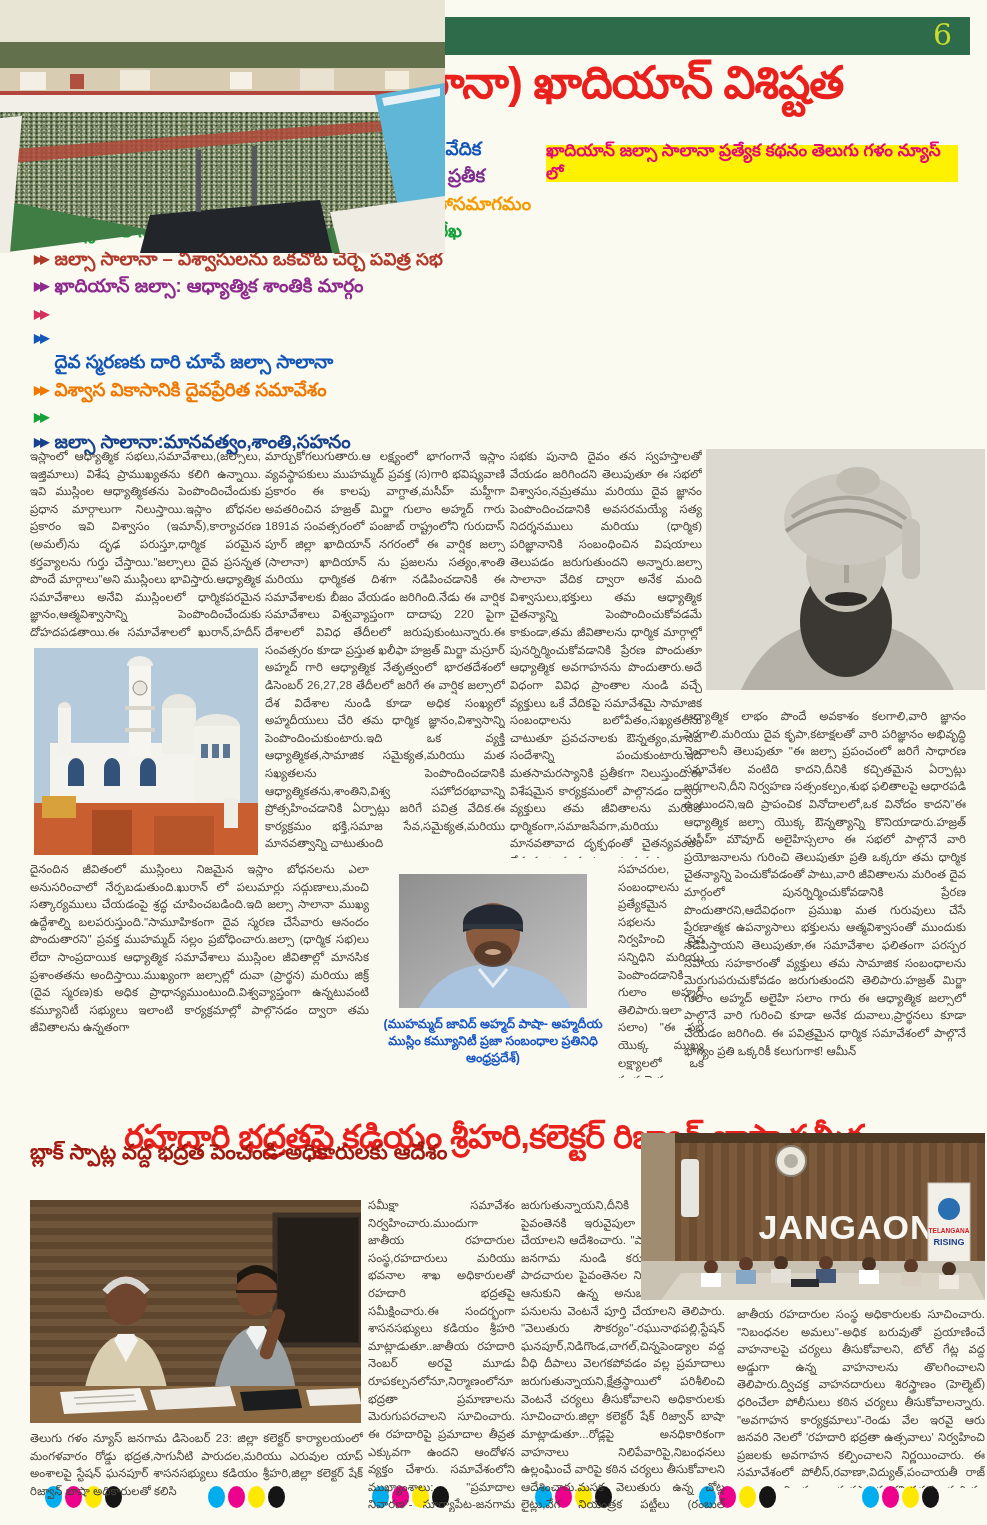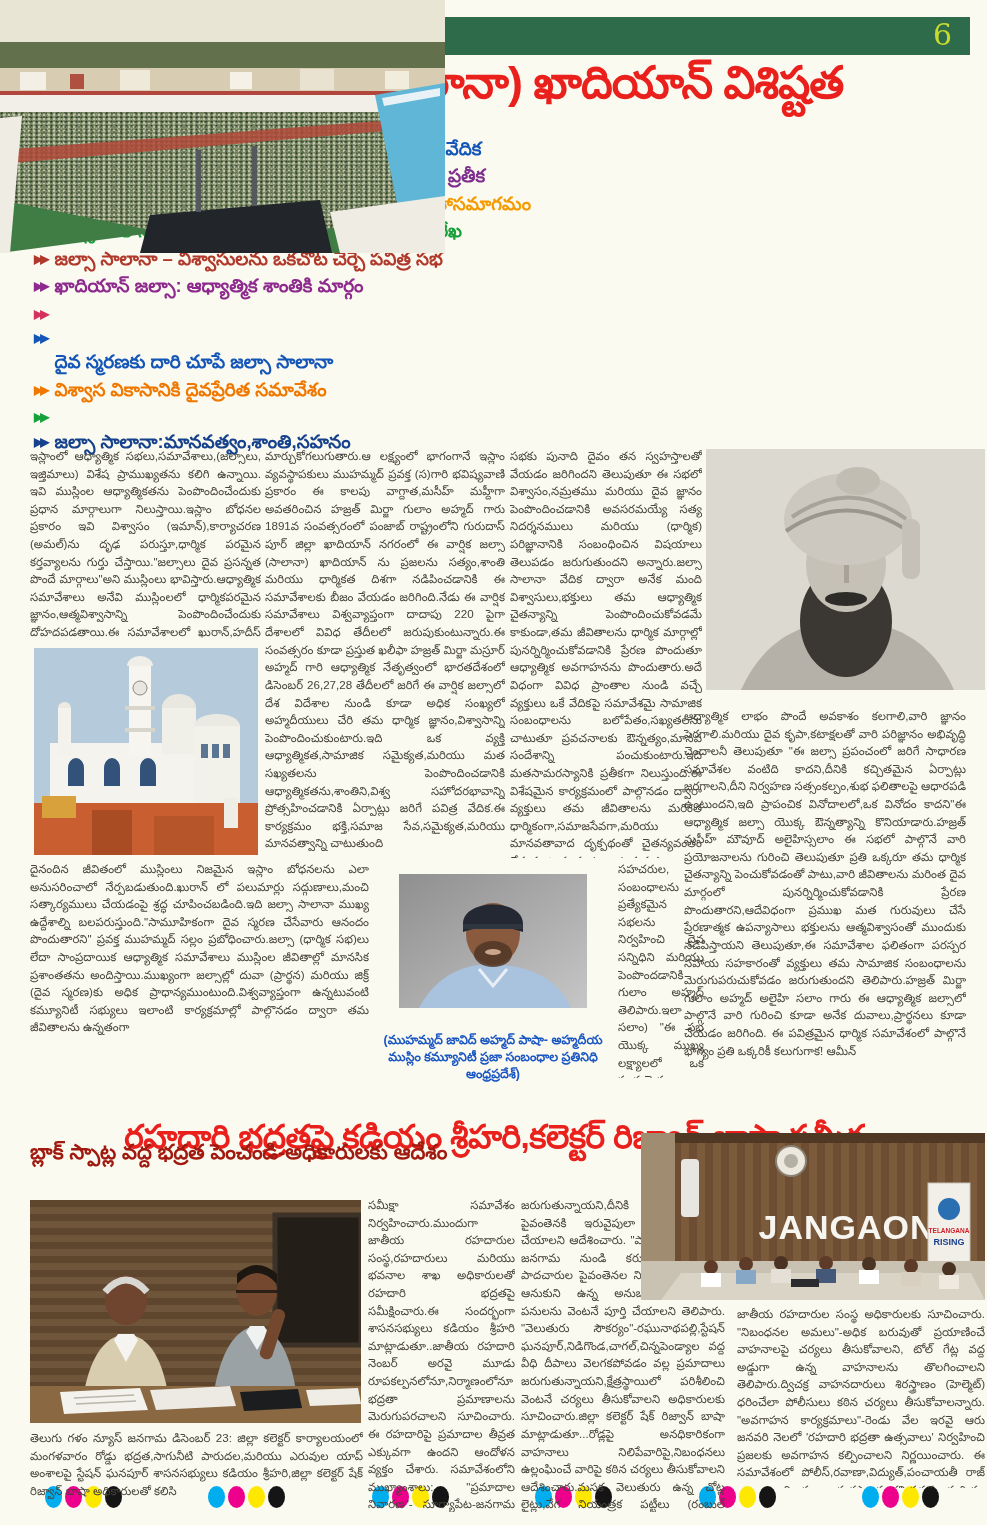--- a/index.html
+++ b/index.html
@@ -28,21 +28,21 @@
       overflow:hidden;z-index:1;}
   #col1{left:30px;top:447px;width:231px;height:197px;}
   #col2{left:265px;top:447px;width:240px;height:411px;}
   #col3{left:510px;top:447px;width:192px;height:411px;}
   #portrait{left:706px;top:449px;width:279px;height:241px;z-index:3;}
   #col4{left:684px;top:695px;width:282px;height:382px;margin-top:12px;}
   #mosque{left:34px;top:648px;width:224px;height:207px;z-index:3;}
   #col5{left:30px;top:860px;width:339px;height:218px;}
   #inset-block{left:374px;top:860px;width:238px;height:218px;text-align:center;}
   #spokesperson{margin:14px auto 4px auto;}
-  #inset-caption{color:#1a56c4;font-size:12.5px;font-weight:700;line-height:1.35;margin-top:16px;}
+  #inset-caption{color:#1a56c4;font-size:12.5px;font-weight:700;line-height:1.35;}
   #col6{left:618px;top:860px;width:86px;height:218px;}
   
   #second-headline{left:20px;top:1086px;width:947px;text-align:center;color:#e9201c;
       font-size:33px;font-weight:800;letter-spacing:-0.5px;margin-top:32px;}
   #subhead-1{left:30px;top:1140px;width:600px;color:#a01a10;font-size:21px;font-weight:700;}
   #subhead-2{left:30px;top:1185px;width:600px;color:#a01a10;font-size:21px;font-weight:700;}
   #meeting-photo{left:641px;top:1133px;width:344px;height:167px;z-index:3;}
   #collector-photo{left:30px;top:1200px;width:331px;height:223px;z-index:3;}
   #bcol1{left:30px;top:1429px;width:333px;height:84px;}
   #bcol2{left:368px;top:1196px;width:147px;height:316px;}
@@ -104,20 +104,21 @@
       </div>
     <div class="bullet">
         <span class="mk" style="color: rgb(23, 161, 59);">▶▶</span>
       </div>
     <div class="bullet">
         <span class="mk" style="color: rgb(22, 65, 140);">▶▶</span>
         <span style="color: rgb(22, 65, 140);">జల్సా సాలానా:మానవత్వం,శాంతి,సహనం</span>
       </div>
   </div>
 
+  <div class="abs" id="highlight-note">ఖాదియాన్ జల్సా సాలానా ప్రత్యేక కథనం తెలుగు గళం న్యూస్ లో</div>
 
   <svg class="abs photo" id="crowd-photo" width="445" height="253" viewBox="0 0 445 253">
     <defs>
       <pattern id="cr1" width="5" height="4" patternUnits="userSpaceOnUse">
         <circle cx="1.5" cy="1.5" r="1.1" fill="#2f3329"></circle>
           <circle cx="4" cy="3" r="0.9" fill="#e8e4d8"></circle>
       </pattern>
       <pattern id="cr2" width="7" height="5" patternUnits="userSpaceOnUse">
         <circle cx="2" cy="2" r="1" fill="#18351f"></circle>
           <circle cx="5.5" cy="4" r="1" fill="#cfd5c0"></circle>

